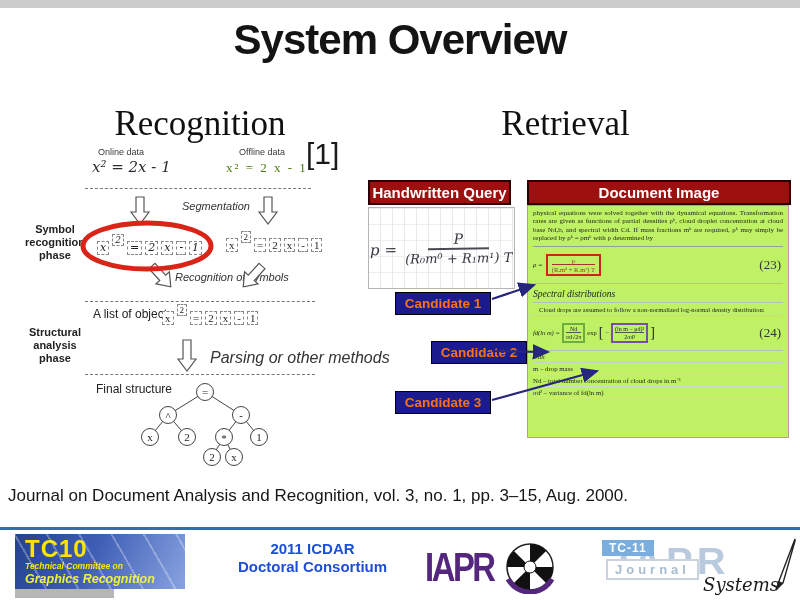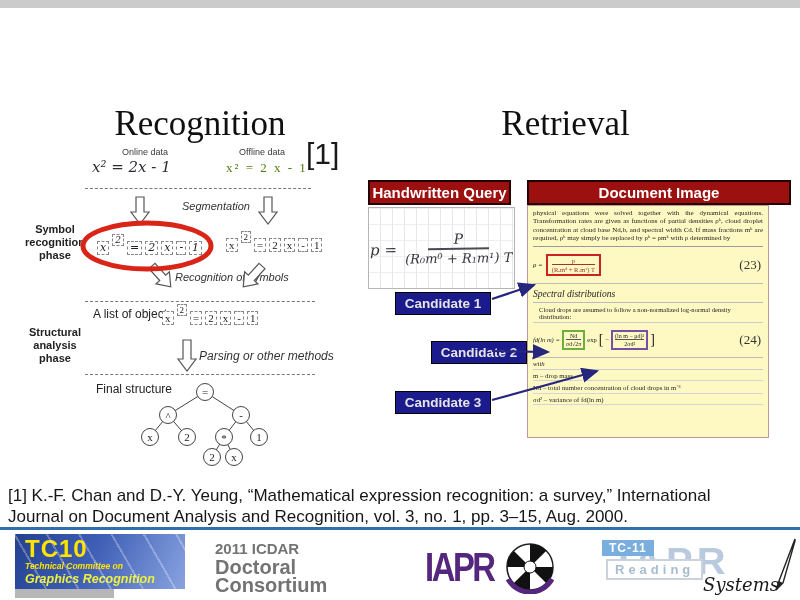--- a/index.html
+++ b/index.html
@@ -45,21 +45,21 @@
          repeating-linear-gradient(0deg,transparent 0 15px,#eeeeee 15px 16px),#fff;
          border:1px solid #b5b5b5;display:flex;align-items:center;justify-content:center;}
   .q-eq{display:flex;align-items:center;gap:8px;font-family:"DejaVu Serif",serif;
         font-style:italic;color:#34343e;transform:rotate(-1deg);}
   .q-lhs{font-size:15px;}
   .frac{display:flex;flex-direction:column;align-items:center;}
   .q-num{font-size:14px;padding:0 26px 1px 26px;border-bottom:2px solid #4a4a52;}
   .q-den{font-size:13px;padding-top:1px;}
 
   
-  .docpanel{left:527px;top:205px;width:242px;height:233px;background:#fef9c3;
+  .docpanel{left:527px;top:205px;width:262px;height:233px;background:#bef264;
             border:1px solid #c09a9a;box-sizing:border-box;padding:3px 5px 0 5px;
             font-family:"Liberation Serif",serif;color:#232323;}
   .d-para{font-size:7px;line-height:8.4px;text-align:justify;border-bottom:1px solid #9a9a9a;
           padding-bottom:3px;}
   .eq23row{position:relative;height:36px;display:flex;align-items:center;gap:3px;
            border-bottom:1px solid #bbb;}
   .eq23row .lhs{font-size:7px;font-style:italic;}
   .redbox{border:2px solid #cc2424;padding:1px 4px;}
   .redbox .num{font-size:6.5px;color:#a23333;text-align:center;border-bottom:1px solid #a23333;
                padding:0 8px;}
@@ -72,41 +72,41 @@
            border-bottom:1px solid #bbb;font-size:6.5px;}
   .greenbox{border:2px solid #6fae3e;padding:1px 2px;}
   .greenbox .num,.purplebox .num{font-size:6px;text-align:center;border-bottom:1px solid #555;}
   .greenbox .den,.purplebox .den{font-size:6px;text-align:center;padding-top:1px;}
   .purplebox{border:2px solid #7b4ea5;padding:1px 2px;}
   .bigbrk{font-size:14px;font-weight:normal;}
   .withrow{font-size:6.8px;font-style:italic;padding:2px 0;border-bottom:1px solid #ccc;}
   .defrow{font-size:6.8px;padding:2px 0 1px 0;border-bottom:1px solid #d5d5d5;}
 
   
-  .cand{width:94px;height:21px;background:#1b1b8e;border:1px solid #000;color:#e5e5e5;
+  .cand{width:94px;height:21px;background:#1b1b8e;border:1px solid #000;color:#f97316;
         font-weight:bold;font-size:13.5px;text-align:center;line-height:21px;}
   .c1{left:395px;top:292px;} .c2{left:395px;top:341px;margin-left:36px;} .c3{left:395px;top:391px;}
 
   
   .citation{left:8px;top:486px;width:786px;font-size:17px;line-height:20.5px;color:#161616;}
   .rule-blue{left:0;top:527px;width:800px;height:3px;background:#2f6fad;}
 
   
   .tc10{left:15px;top:534px;width:170px;height:55px;box-sizing:border-box;padding:3px 10px;
         background:linear-gradient(115deg,#24418f 0%,#3f5fb6 45%,#89a3e0 100%);overflow:hidden;}
   .tc10::after{content:"";position:absolute;inset:0;
         background:repeating-linear-gradient(60deg,transparent 0 26px,rgba(255,255,255,.28) 26px 28px);}
   .tc10-title{font-size:24px;font-weight:bold;color:#ffe400;letter-spacing:1px;line-height:24px;}
   .tc10-sub1{font-size:8.5px;font-weight:bold;font-style:italic;color:#ffe400;line-height:11px;}
   .tc10-sub2{font-size:12.5px;font-weight:bold;font-style:italic;color:#eef23c;line-height:14px;}
   .gray-smudge{left:15px;top:589px;width:99px;height:9px;background:#b6b6b6;}
 
-  .icdar{left:215px;top:540px;width:195px;color:#737373;font-weight:bold;}
+  .icdar{left:215px;top:540px;width:195px;text-align:center;color:#1d4ed8;font-weight:bold;}
   .icdar .l1{font-size:15px;line-height:18px;}
-  .icdar .l2{font-size:20px;line-height:18px;}
+  .icdar .l2{font-size:15px;line-height:18px;}
 
   .iapr{left:425px;top:540px;height:54px;display:flex;align-items:center;}
   .iapr-text{font-size:40px;font-weight:bold;color:#55267d;letter-spacing:-3px;
              transform:scaleX(.82);transform-origin:left center;line-height:48px;}
 
   .tc11{left:602px;top:537px;width:195px;height:58px;}
   .tc11-back{position:absolute;left:16px;top:0;font-size:40px;font-weight:bold;color:#b9c9de;
              letter-spacing:4px;transform:scaleY(.92);line-height:48px;}
   .tc11-badge{position:absolute;left:0;top:3px;background:#79aede;color:#fff;font-weight:bold;
               font-size:12px;padding:1px 7px;letter-spacing:1px;}
@@ -119,25 +119,26 @@
   svg.overlay{position:absolute;left:0;top:0;pointer-events:none;}
   svg text{font-family:"Liberation Serif",serif;}
 </style>
 </head>
 <body>
 
 <div id="slide">
 
   <div class="abs top-strip"></div>
 
+  <div class="abs title">System Overview</div>
   <div class="abs colhead h-recog">Recognition</div>
   <div class="abs colhead h-retr">Retrieval</div>
   <div class="abs cite-marker">[1]</div>
 
-  <div class="abs smlbl" style="left:110px;top:147px;width:70px;">Online data</div>
+  <div class="abs smlbl" style="left:86px;top:147px;width:70px;">Online data</div>
   <div class="abs smlbl" style="left:227px;top:147px;width:70px;">Offline data</div>
   <div class="abs eq-hand" style="left:92px;top:158px;">x² = 2x - 1</div>
   <div class="abs eq-print" style="left:226px;top:160px;">x² = 2 x - 1</div>
 
   <div class="abs dash" style="left:85px;top:188px;width:226px;"></div>
   <div class="abs itlbl" style="left:182px;top:200px;">Segmentation</div>
 
   <div class="abs phaselbl" style="left:22px;top:223px;">
     <div>Symbol</div>
     <div>recognition</div>
@@ -178,21 +179,21 @@
     <span class="tok">-</span>
     <span class="tok">1</span>
   </div>
 
   <div class="abs phaselbl" style="left:22px;top:326px;">
     <div>Structural</div>
     <div>analysis</div>
     <div>phase</div>
   </div>
 
-  <div class="abs itlbl" style="left:199px;top:349px;font-size:12px;">Parsing or other methods</div>
+  <div class="abs itlbl" style="left:210px;top:349px;font-size:16px;">Parsing or other methods</div>
   <div class="abs dash" style="left:85px;top:374px;width:230px;"></div>
   <div class="abs flowlbl" style="left:96px;top:382px;">Final structure</div>
 
   <div class="abs redhdr d-hdr">Document Image</div>
   <div class="abs redhdr q-hdr">Handwritten Query</div>
 
   <div class="abs paper">
     <div class="q-eq">
       <span class="q-lhs">p =</span>
       <span class="frac">
@@ -234,21 +235,20 @@
     <div class="defrow">m – drop mass</div>
     <div class="defrow">Nd – total number concentration of cloud drops in m⁻³</div>
     <div class="defrow">σd² – variance of fd(ln m)</div>
   </div>
 
   <div class="abs cand c1">Candidate 1</div>
   <div class="abs cand c2">Candidate 2</div>
   <div class="abs cand c3">Candidate 3</div>
 
   <div class="abs citation">
-    <div>[1] K.-F. Chan and D.-Y. Yeung, “Mathematical expression recognition: a survey,” International</div>
     <div>Journal on Document Analysis and Recognition, vol. 3, no. 1, pp. 3–15, Aug. 2000.</div>
   </div>
   <div class="abs rule-blue"></div>
 
   <div class="abs tc10">
     <div class="tc10-title">TC10</div>
     <div class="tc10-sub1">Technical Committee on</div>
     <div class="tc10-sub2">Graphics Recognition</div>
   </div>
   <div class="abs gray-smudge"></div>
@@ -269,21 +269,21 @@
         <path d="M0,0 L-23,0 A23,23 0 0 1 -16.3,-16.3 Z"></path>
       </g>
       <circle r="6" fill="#fff" stroke="#111" stroke-width="1"></circle>
       <path d="M -22,12 A 25,25 0 0 0 22,12" fill="none" stroke="#55267d" stroke-width="5"></path>
     </svg>
   </div>
 
   <div class="abs tc11">
     <div class="tc11-back">IAPR</div>
     <div class="tc11-badge">TC-11</div>
-    <div class="tc11-reading">Reading</div>
+    <div class="tc11-reading">Journal</div>
     <div class="tc11-systems">Systems</div>
     <svg class="tc11-pen" width="26" height="56" viewBox="0 0 26 56">
       <path d="M24,2 L8,44 L5,53 L12,46 L24,4 Z" fill="none" stroke="#222" stroke-width="1.4"></path>
       <path d="M8,44 L5,53 L12,46 Z" fill="#222"></path>
     </svg>
   </div>
 
   <svg class="overlay" width="800" height="600" viewBox="0 0 800 600">
     <defs>
       <marker id="navyhead" markerWidth="9" markerHeight="8" refX="7" refY="3.5" orient="auto">

